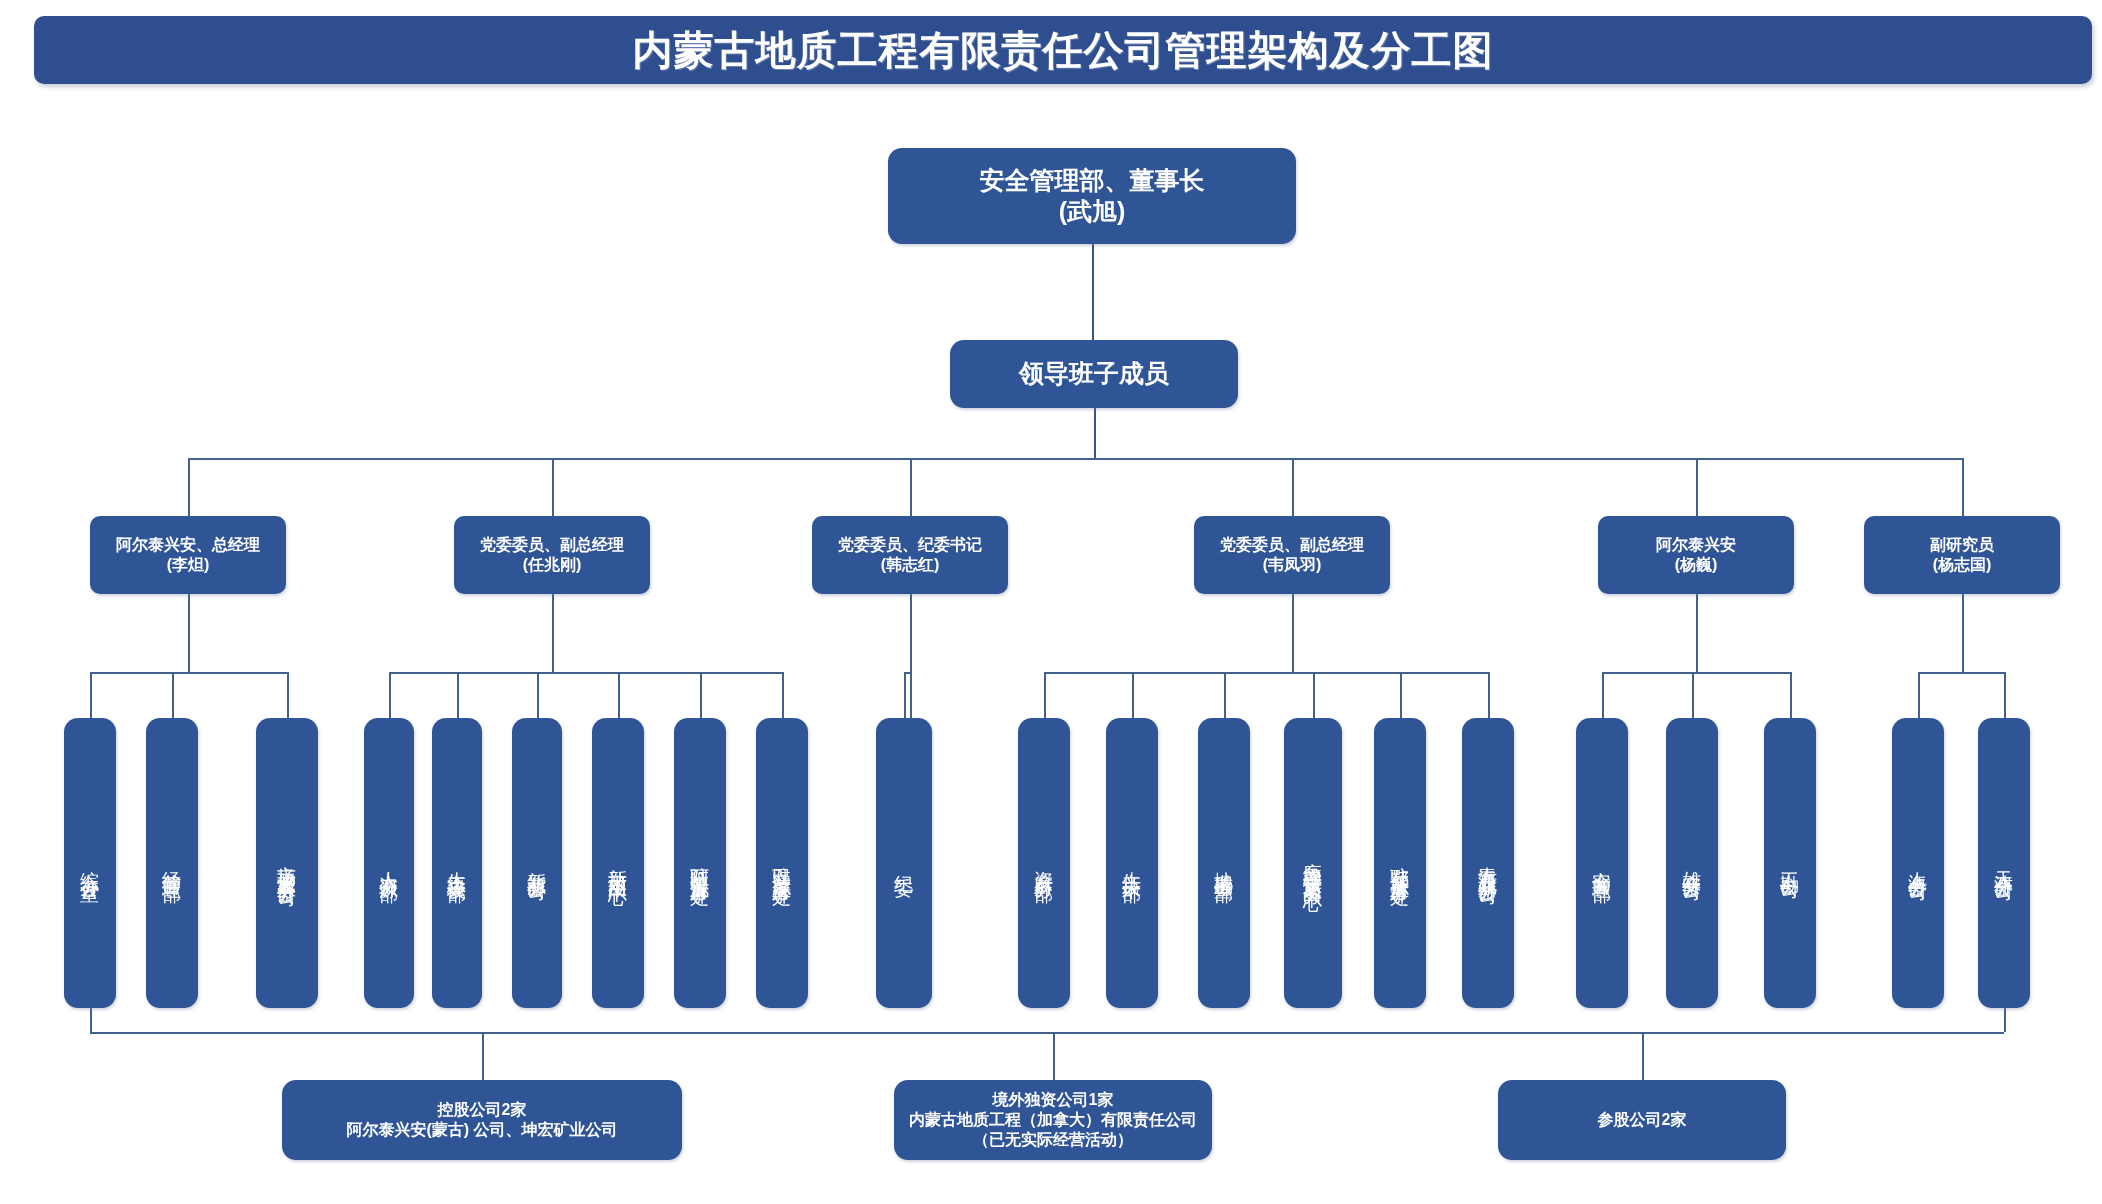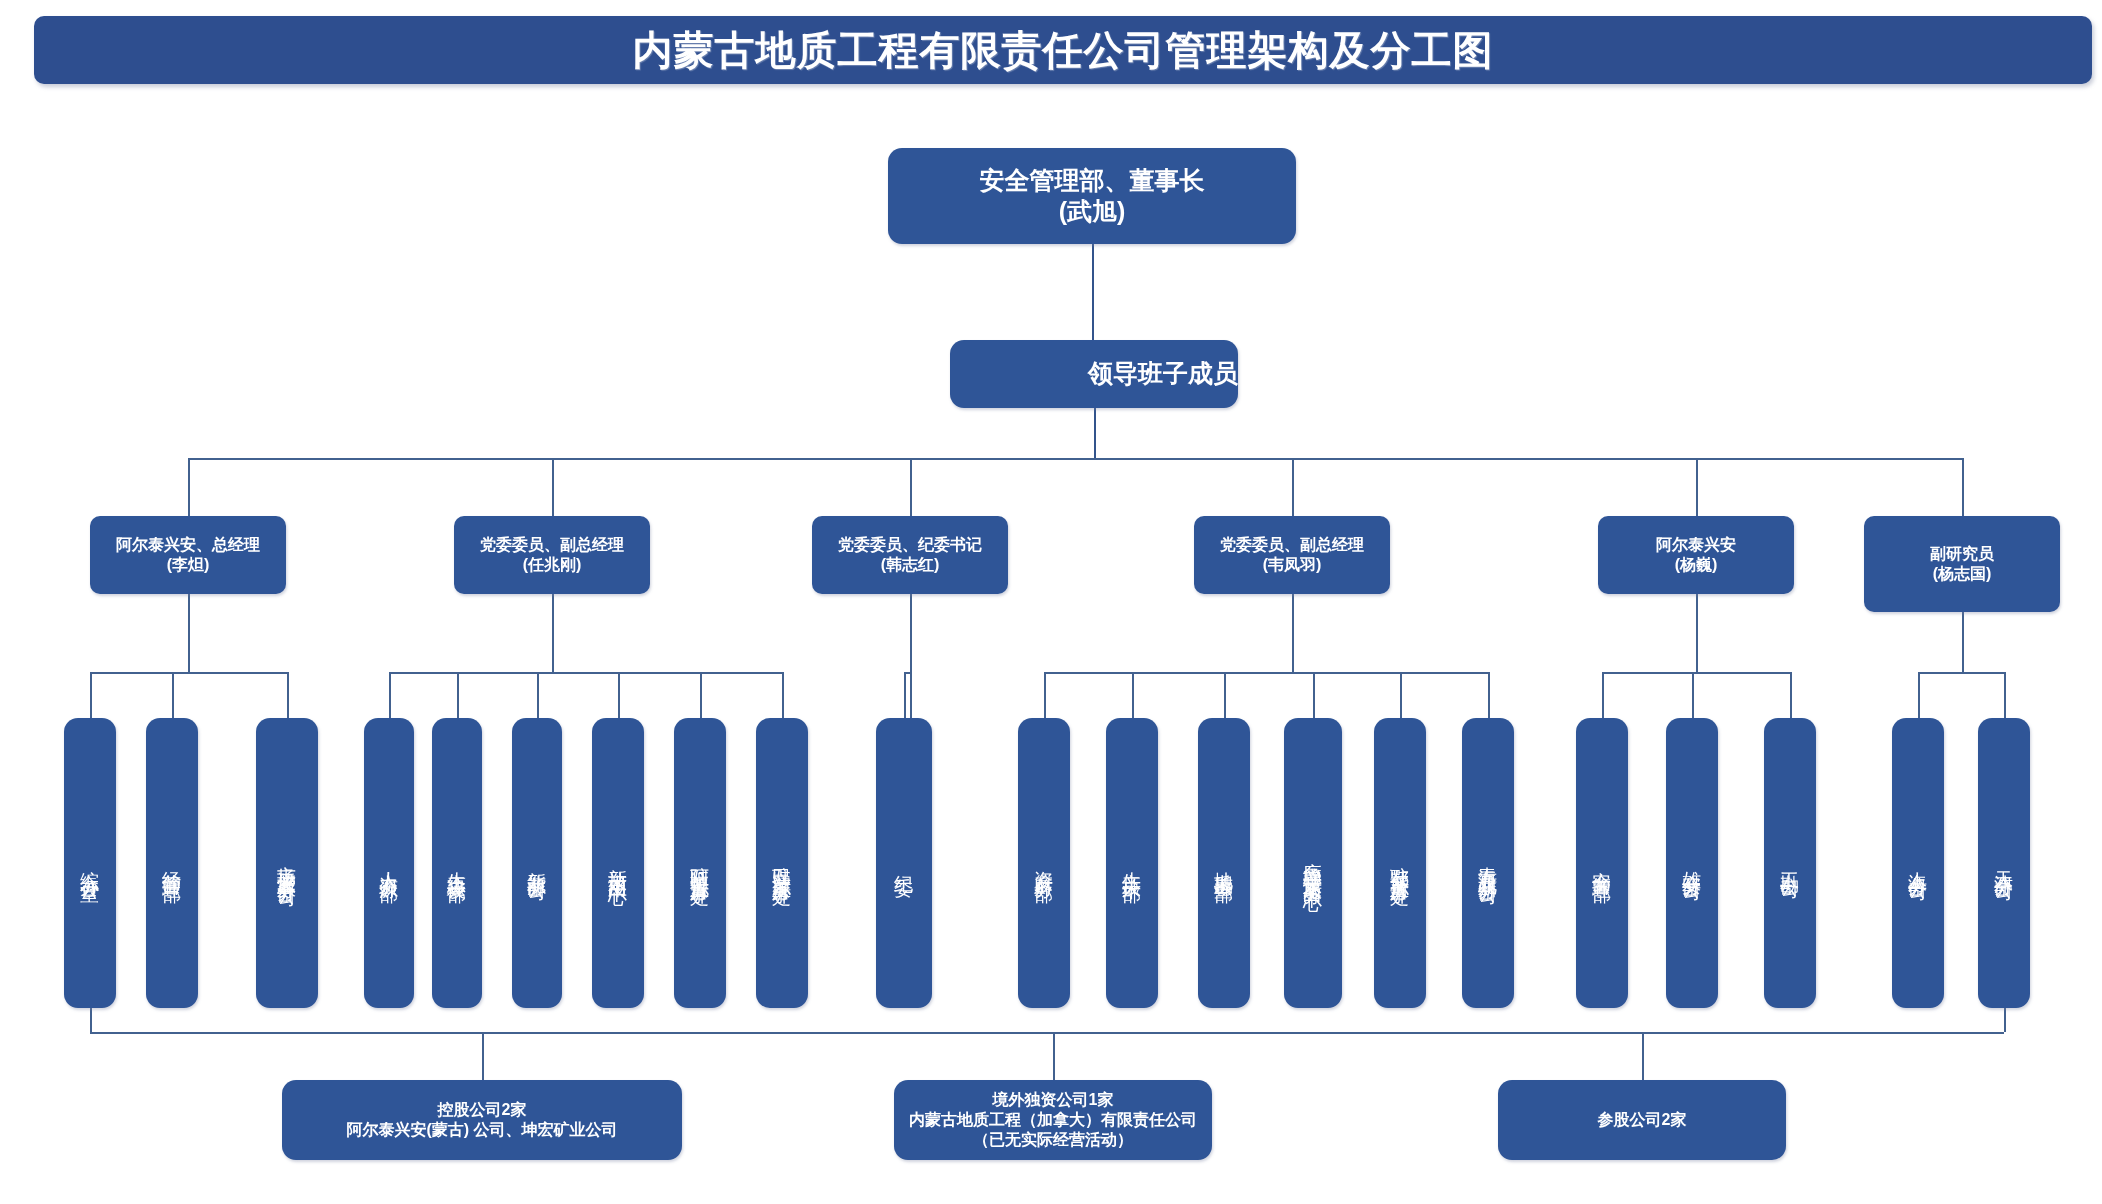--- a/index.html
+++ b/index.html
@@ -42,21 +42,21 @@
     align-items: center;
     justify-content: center;
     text-align: center;
     line-height: 1.25;
     box-shadow: 1px 2px 3px rgba(120,130,160,0.35);
     z-index: 3;
   }
   .node .lbl { display: block; white-space: pre-line; }
 
   .n-chair { font-size: 25px; font-weight: bold; border-radius: 14px; }
-  .n-team  { font-size: 25px; font-weight: bold; border-radius: 14px; justify-content: flex-end; }
+  .n-team  { font-size: 25px; font-weight: bold; border-radius: 14px; }
   .n-exec  { font-size: 16px; font-weight: bold; border-radius: 10px; }
   .n-dept  { border-radius: 14px; font-size: 19px; font-weight: normal; }
   .n-dept .lbl {
     writing-mode: vertical-rl;
     text-orientation: upright;
     letter-spacing: 3px;
     line-height: 1.0;
     white-space: nowrap;
   }
   .n-foot { font-size: 16px; font-weight: bold; border-radius: 14px; padding: 4px 10px; }
@@ -99,21 +99,21 @@
 (韩志红)</span>
       </div>
       <div class="node n-exec" style="left: 1182px; top: 516px; width: 196px; height: 78px;">
         <span class="lbl">党委委员、副总经理
 (韦凤羽)</span>
       </div>
       <div class="node n-exec" style="left: 1586px; top: 516px; width: 196px; height: 78px;">
         <span class="lbl">阿尔泰兴安
 (杨巍)</span>
       </div>
-      <div class="node n-exec" style="left: 1852px; top: 516px; width: 196px; height: 96px;">
+      <div class="node n-exec" style="left: 1852px; top: 516px; width: 196px; height: 78px;">
         <span class="lbl">副研究员
 (杨志国)</span>
       </div>
       <div class="node n-dept" style="left: 52px; top: 718px; width: 52px; height: 290px;">
         <span class="lbl">综合办公室</span>
       </div>
       <div class="node n-dept" style="left: 134px; top: 718px; width: 52px; height: 290px;">
         <span class="lbl">经营管理部</span>
       </div>
       <div class="node n-dept" style="left: 244px; top: 718px; width: 62px; height: 290px;">

